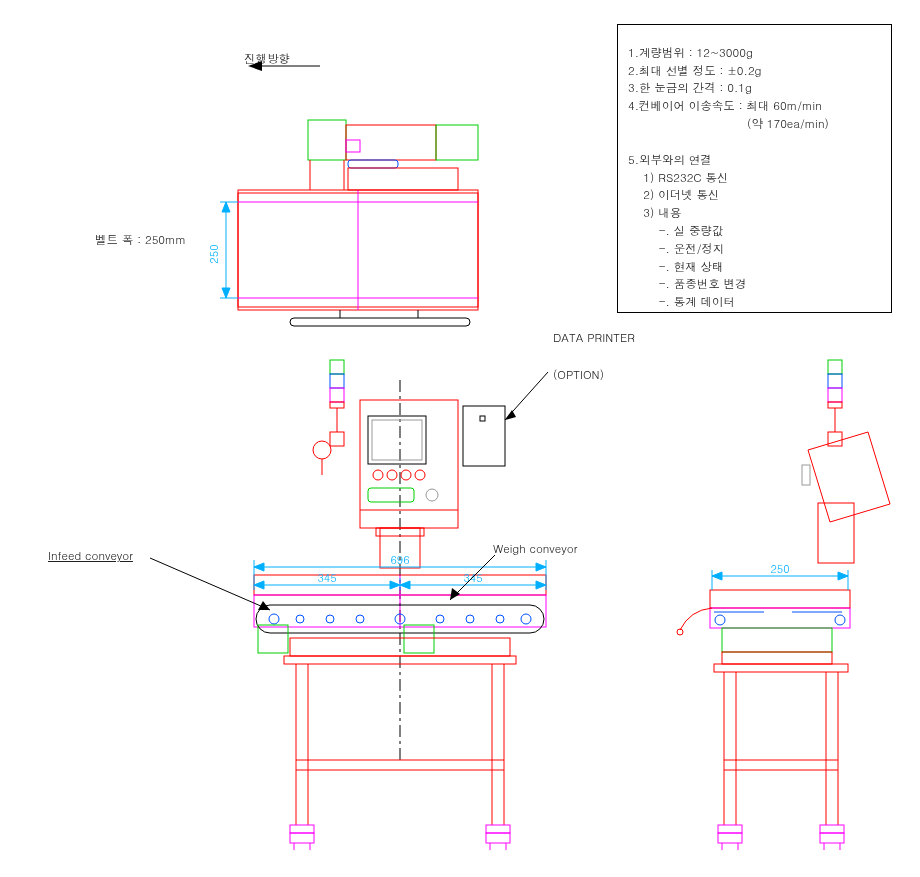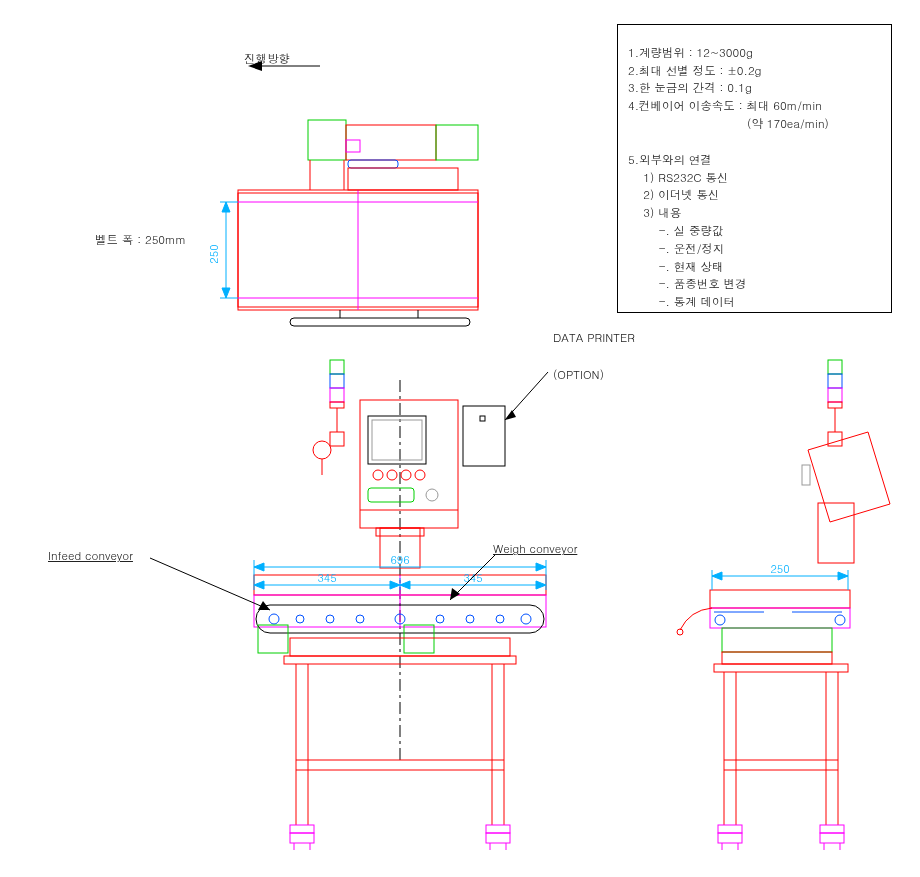--- a/index.html
+++ b/index.html
@@ -39,21 +39,21 @@
 <span>        -. 현재 상태</span>
 <span>        -. 품종번호 변경</span>
 <span>        -. 통계 데이터</span>
 </div>
 
 <div class="abs lbl" style="top:50px;left:244px">진행방향</div>
 <div class="abs lbl" style="top:231px;left:95px">벨트 폭 : 250mm</div>
 <div class="abs lbl" style="top:329px;left:553px">DATA PRINTER</div>
 <div class="abs lbl" style="top:366px;left:553px">(OPTION)</div>
 <div class="abs lbl" style="top:547px;left:48px;text-decoration:underline">Infeed conveyor</div>
-<div class="abs lbl" style="top:540px;left:493px;text-decoration:underline">Weigh conveyor</div>
+<div class="abs lbl" style="top:540px;left:493px;">Weigh conveyor</div>
 
 <svg width="920" height="877">
 
 <line class="blk thin" x1="258" y1="66" x2="320" y2="66"></line>
 <polygon points="248,66 262,61 262,71" fill="#000"></polygon>
 
 <g>
 
   <rect class="red thin" x="238" y="190" width="240" height="120"></rect>
   <rect class="red thin" x="238" y="193" width="240" height="114"></rect>

